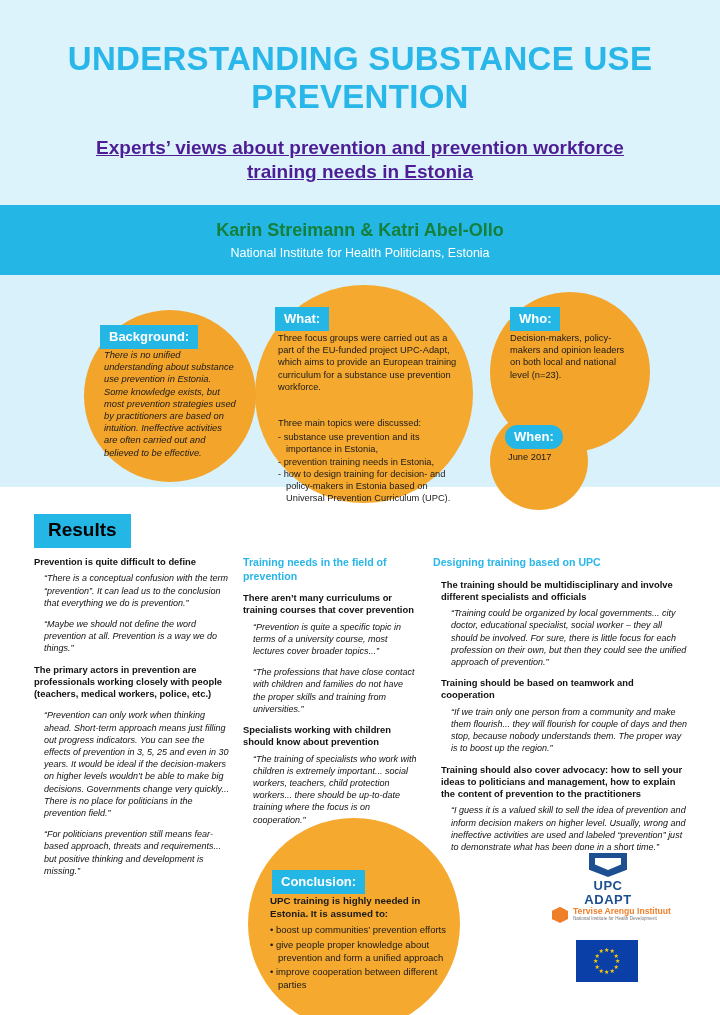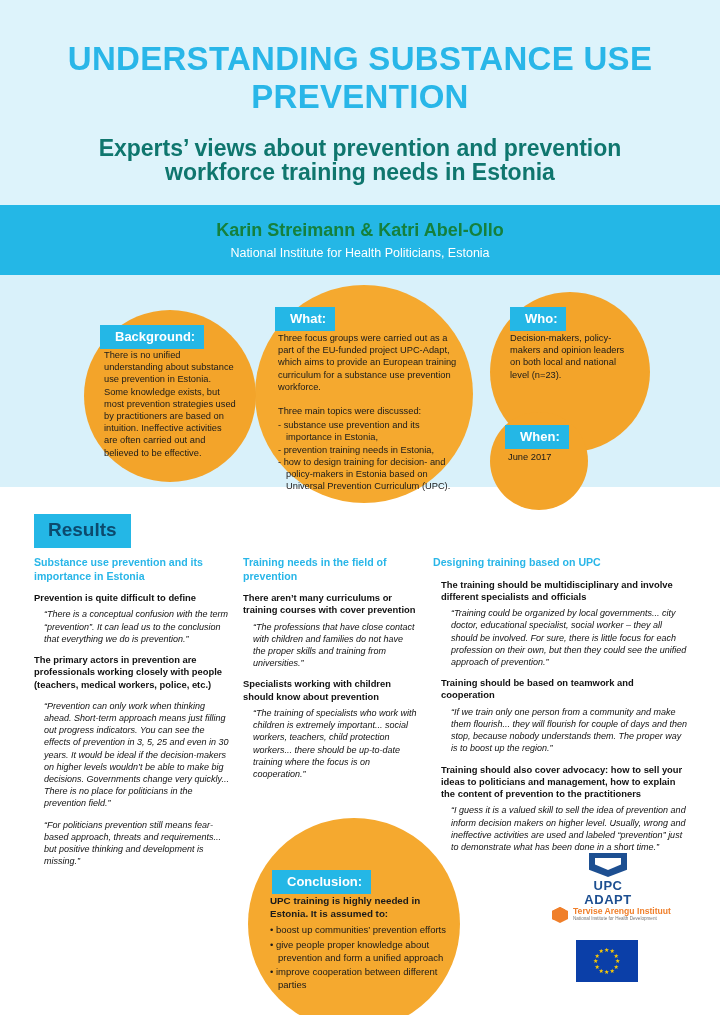--- a/index.html
+++ b/index.html
@@ -19,22 +19,23 @@
   }
   .title-main {
     position: absolute; left: 40px; top: 40px; width: 640px;
     text-align: center;
     font-size: 33px; line-height: 38px; font-weight: bold;
     color: #29b6e8; letter-spacing: 0.3px;
   }
   .title-sub {
     position: absolute; left: 60px; top: 136px; width: 600px;
     text-align: center;
-    font-size: 23px; line-height: 24px; font-weight: bold;
-    color: #0f766e;
+    font-size: 19px; line-height: 24px; font-weight: bold;
+    color: #4c1d95;
+    text-decoration: underline;
   }
 
   
   .author-band {
     position: absolute; left: 0; top: 205px; width: 720px; height: 70px;
     background: #24b7e6;
   }
   .authors {
     position: absolute; left: 0; top: 220px; width: 720px; text-align: center;
     font-size: 18px; font-weight: bold; color: #15803d;
@@ -57,44 +58,44 @@
   }
   .circle.bg   { left: 84px;  top: 310px; width: 172px; height: 172px; background:#f3a42a; }
   .circle.what { left: 255px; top: 285px; width: 218px; height: 218px; background:#f5a92f; }
   .circle.who  { left: 490px; top: 292px; width: 160px; height: 160px; background:#f3a42a; }
   .circle.when { left: 490px; top: 412px; width: 98px;  height: 98px;  background:#f3a42a; }
   .circle.concl{ left: 248px; top: 818px; width: 212px; height: 212px; background:#f5a92f; }
 
   .tag {
     position: absolute; background: #24b7e6; color: #ffffff;
     font-weight: bold; font-size: 13px;
-    padding: 4px 9px 5px 15px; white-space: nowrap;
+    padding: 4px 9px 5px 9px; white-space: nowrap;
   }
   .tag.bg-tag    { left: 100px; top: 325px; }
   .tag.what-tag  { left: 275px; top: 307px; }
   .tag.who-tag   { left: 510px; top: 307px; }
-  .tag.when-tag  { left: 505px; top: 425px; }
+  .tag.when-tag  { left: 505px; top: 425px; border-radius: 12px; }
   .tag.concl-tag { left: 272px; top: 870px; }
 
   .circle-text { position: absolute; font-size: 9.3px; line-height: 12.2px; color: #1a1a1a; }
-  .ct-bg    { left: 104px; top: 349px; width: 132px; }
+  .ct-bg    { left: 104px; top: 349px; width: 132px; font-style: italic; }
   .ct-what  { left: 278px; top: 332px; width: 182px; }
   .ct-who   { left: 510px; top: 332px; width: 122px; }
   .ct-when  { left: 508px; top: 451px; width: 66px; }
   .ct-concl { left: 270px; top: 894px; width: 178px; font-size: 9.5px; line-height: 13px; }
   .ct-concl b { font-size: 9.8px; }
   .ct-concl ul { list-style: none; margin-top: 3px; }
   .ct-concl li { padding-left: 8px; text-indent: -8px; margin-bottom: 1.5px; }
-  .ct-what p { margin-bottom: 12px; }
+  .ct-what p { margin-bottom: 24px; }
   .ct-what .dash { padding-left: 8px; text-indent: -8px; }
 
   
   .results-tag {
     position: absolute; left: 34px; top: 514px;
-    background: #24b7e6; color: #0c4a6e; font-weight: bold;
+    background: #24b7e6; color: #000000; font-weight: bold;
     font-size: 19px; padding: 5px 14px 7px 14px;
   }
 
   
   .col { position: absolute; top: 556px; }
   .col1 { left: 34px;  width: 198px; }
   .col2 { left: 243px; width: 175px; }
   .col3 { left: 433px; width: 255px; }
 
   .col-head {
@@ -191,42 +192,43 @@
 
   <div class="tag who-tag">Who:</div>
   <div class="circle-text ct-who">Decision-makers, policy-makers and opinion leaders on both local and national level (n=23).</div>
 
   <div class="tag when-tag">When:</div>
   <div class="circle-text ct-when">June 2017</div>
 
   <div class="results-tag">Results</div>
 
   <div class="col col1">
-    <div class="col-head">Substance use prevention and its importance in Estonia</div>
 
     <div class="block">
       <div class="sub-head">Prevention is quite difficult to define</div>
       <div class="quote">“There is a conceptual confusion with the term “prevention”. It can lead us to the conclusion that everything we do is prevention.”</div>
+      <div class="quote">“Maybe we should not define the word prevention at all. Prevention is a way we do things.”</div>
     </div>
 
     <div class="block">
       <div class="sub-head">The primary actors in prevention are professionals working closely with people (teachers, medical workers, police, etc.)</div>
     </div>
 
     <div class="block">
       <div class="quote">“Prevention can only work when thinking ahead. Short-term approach means just filling out progress indicators. You can see the effects of prevention in 3, 5, 25 and even in 30 years. It would be ideal if the decision-makers on higher levels wouldn’t be able to make big decisions. Governments change very quickly... There is no place for politicians in the prevention field.”</div>
       <div class="quote">“For politicians prevention still means fear-based approach, threats and requirements... but positive thinking and development is missing.”</div>
     </div>
   </div>
 
   <div class="col col2">
     <div class="col-head">Training needs in the field of prevention</div>
 
     <div class="block">
-      <div class="sub-head">There aren’t many curriculums or training courses with cover prevention</div>
+      <div class="sub-head">There aren’t many curriculums or training courses that cover prevention</div>
+      <div class="quote">“Prevention is quite a specific topic in terms of a university course, most lectures cover broader topics...”</div>
       <div class="quote">“The professions that have close contact with children and families do not have the proper skills and training from universities.”</div>
     </div>
 
     <div class="block">
       <div class="sub-head">Specialists working with children should know about prevention</div>
       <div class="quote">“The training of specialists who work with children is extremely important... social workers, teachers, child protection workers... there should be up-to-date training where the focus is on cooperation.”</div>
     </div>
   </div>
 
   <div class="col col3">

